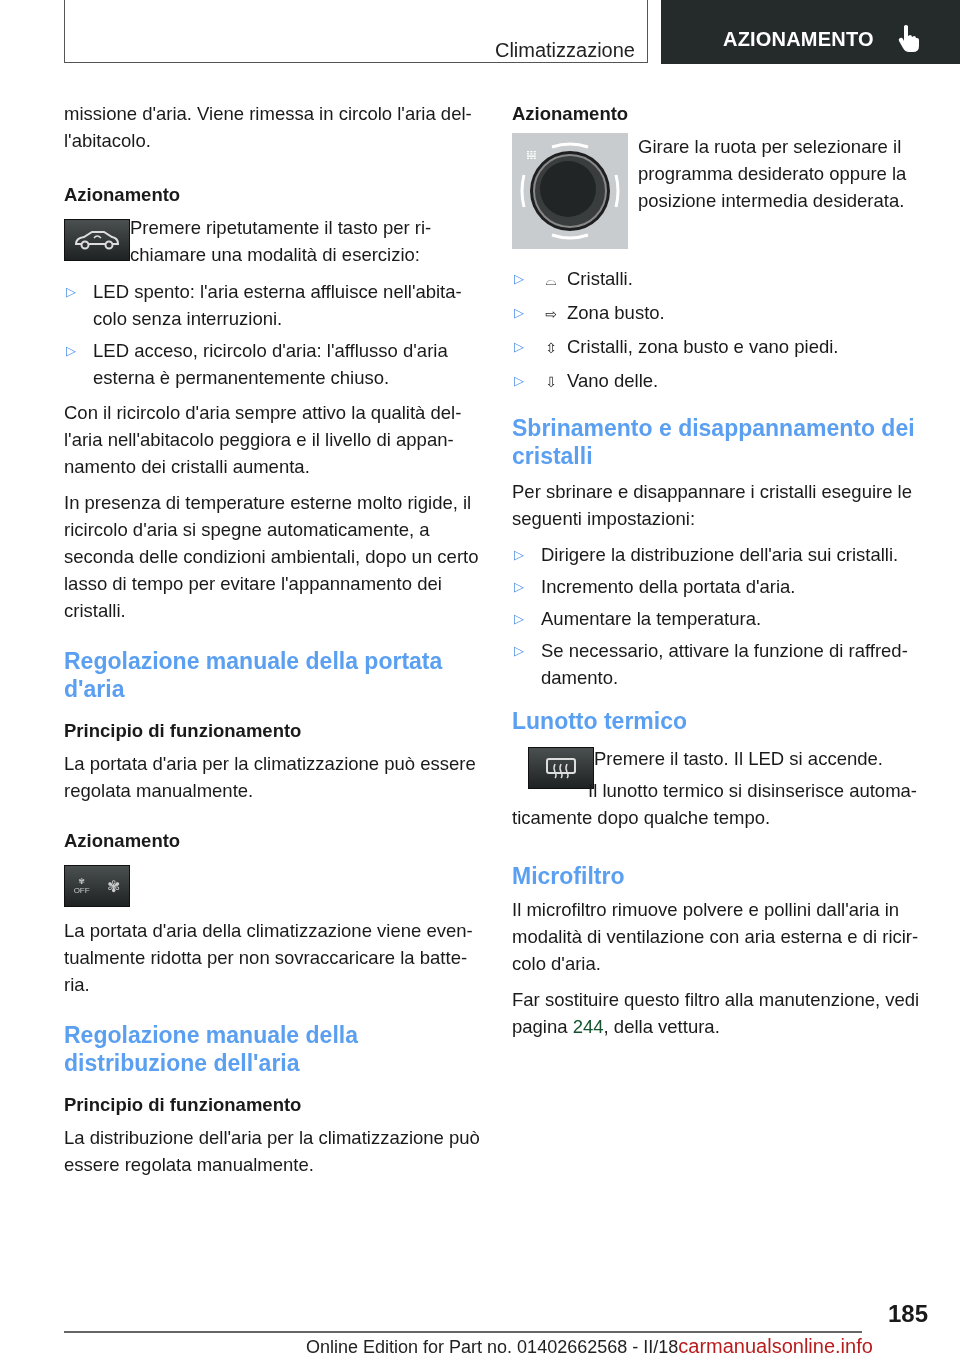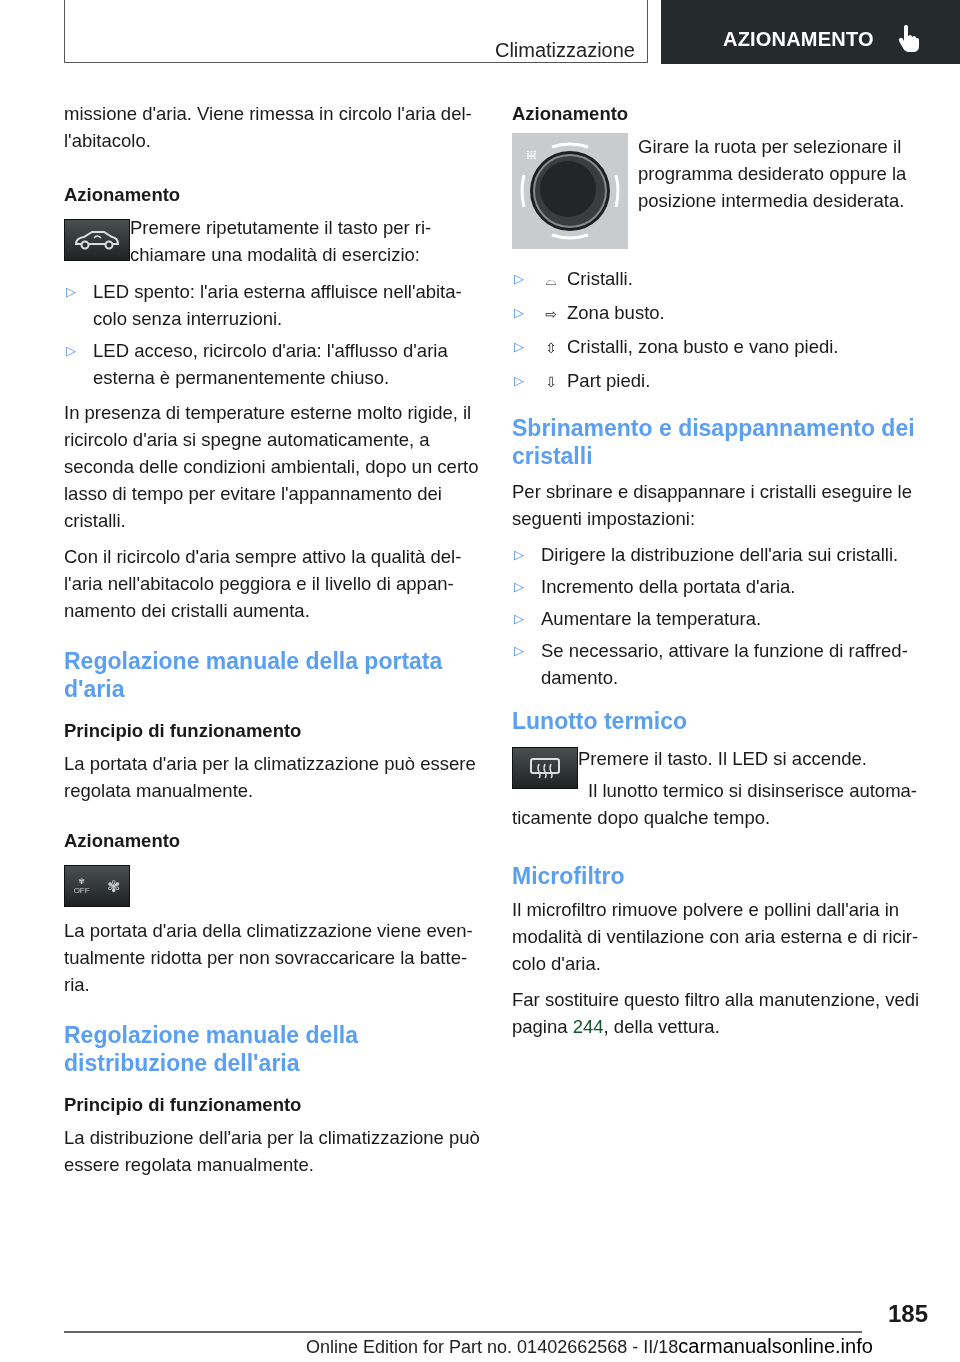--- a/index.html
+++ b/index.html
@@ -23,21 +23,21 @@
   .bullets li { position: relative; padding-left: 29px; margin-bottom: 5px; }
   .bullets li .tri { position: absolute; left: 2px; top: 0; color: #4a8fe8; font-size: 13px; }
   .iconrow { display: flex; margin-bottom: 10px; }
   .btn-img { flex: 0 0 auto; width: 64px; height: 40px; background: linear-gradient(#4a4f50, #1e2222);
              border: 1px solid #111; margin-top: 5px; display:flex; align-items:center; justify-content:center; }
   .link { color: #14532d; }
   .glyph { display: inline-block; width: 20px; margin-right: 6px; text-align: center; font-size: 14px; }
   .footer-line { position: absolute; left: 64px; top: 1331px; width: 798px; height: 2px; background: #666; }
   .page-num { position: absolute; right: 32px; top: 1300px; font-size: 24px; font-weight: bold; }
   .footer-text { position: absolute; left: 306px; top: 1335px; font-size: 18px; color: #222; white-space: nowrap; }
-  .footer-text .wm { color: #000000; font-size: 20px; }
+  .footer-text .wm { color: #b91c1c; font-size: 20px; }
 </style>
 </head>
 <body>
 
 <div class="header-left">
   <span class="chapter">Climatizzazione</span>
 </div>
 <div class="header-right">
   <span class="section">AZIONAMENTO</span>
   <svg class="hand" viewBox="0 0 22 28">
@@ -57,22 +57,22 @@
         <circle cx="37" cy="17" r="3.5" fill="#333" stroke="#ddd" stroke-width="2"></circle>
         <path d="M22 10 q3 -4 7 0" fill="none" stroke="#ddd" stroke-width="1.5"></path>
       </svg>
     </div>
     <div>Premere ripetutamente il tasto per ri­chiamare una modalità di esercizio:</div>
   </div>
   <ul class="bullets">
     <li><span class="tri">▷</span><span>LED spento: l'aria esterna affluisce nell'abita­colo senza interruzioni.</span></li>
     <li><span class="tri">▷</span><span>LED acceso, ricircolo d'aria: l'afflusso d'aria esterna è permanentemente chiuso.</span></li>
   </ul>
+  <p>Con il ricircolo d'aria sempre attivo la qualità del­l'aria nell'abitacolo peggiora e il livello di appan­namento dei cristalli aumenta.</p>
   <p>In presenza di temperature esterne molto rigide, il ricircolo d'aria si spegne automaticamente, a seconda delle condizioni ambientali, dopo un certo lasso di tempo per evitare l'appannamento dei cristalli.</p>
-  <p>Con il ricircolo d'aria sempre attivo la qualità del­l'aria nell'abitacolo peggiora e il livello di appan­namento dei cristalli aumenta.</p>
   <div style="height:14px"></div>
   <div class="h2">Regolazione manuale della portata d'aria</div>
   <div class="sub">Principio di funzionamento</div>
   <p>La portata d'aria per la climatizzazione può es­sere regolata manualmente.</p>
   <div style="height:14px"></div>
   <div class="sub">Azionamento</div>
   <div class="iconrow">
     <div class="btn-img" style="justify-content:space-around;">
       <span style="color:#ccc;font-size:8px;line-height:9px;text-align:center;">✾<br><span>OFF</span></span>
       <span style="color:#ccc;font-size:16px;">✾</span>
@@ -98,34 +98,34 @@
       <circle cx="58" cy="58" r="36" fill="#3a3d3e" stroke="#888" stroke-width="2"></circle>
       <circle cx="56" cy="56" r="28" fill="#222526"></circle>
       <text x="14" y="26" fill="#fff" font-size="12">𝍐</text>
     </svg>
     <div>Girare la ruota per selezionare il programma desiderato oppure la posizione intermedia desiderata.</div>
   </div>
   <ul class="bullets" style="margin-top:16px;">
     <li><span class="tri">▷</span><span class="glyph">⌓</span><span>Cristalli.</span></li>
     <li><span class="tri">▷</span><span class="glyph">⇨</span><span>Zona busto.</span></li>
     <li><span class="tri">▷</span><span class="glyph">⇳</span><span>Cristalli, zona busto e vano piedi.</span></li>
-    <li><span class="tri">▷</span><span class="glyph">⇩</span><span>Part piedi.</span></li>
+    <li><span class="tri">▷</span><span class="glyph">⇩</span><span>Vano delle.</span></li>
   </ul>
   <div style="height:10px"></div>
   <div class="h2" style="margin-bottom:8px;">Sbrinamento e disappannamento dei cristalli</div>
   <p>Per sbrinare e disappannare i cristalli eseguire le seguenti impostazioni:</p>
   <ul class="bullets">
     <li><span class="tri">▷</span><span>Dirigere la distribuzione dell'aria sui cristalli.</span></li>
     <li><span class="tri">▷</span><span>Incremento della portata d'aria.</span></li>
     <li><span class="tri">▷</span><span>Aumentare la temperatura.</span></li>
     <li><span class="tri">▷</span><span>Se necessario, attivare la funzione di raffred­damento.</span></li>
   </ul>
   <div style="height:8px"></div>
   <div class="h2" style="margin-bottom:10px;">Lunotto termico</div>
-  <div class="iconrow" style="margin-bottom:0;">
+  <div class="iconrow" style="margin-bottom:0;margin-left:16px;">
     <div class="btn-img" style="margin-top:2px;">
       <svg width="36" height="24" viewBox="0 0 36 24">
         <rect x="4" y="3" width="28" height="14" rx="2" fill="none" stroke="#ddd" stroke-width="2"></rect>
         <path d="M12 8 q-2 4 0 8 q2 4 0 6 M18 8 q-2 4 0 8 q2 4 0 6 M24 8 q-2 4 0 8 q2 4 0 6" stroke="#ddd" stroke-width="1.5" fill="none"></path>
       </svg>
     </div>
     <div>
       <p style="margin-bottom:6px;">Premere il tasto. Il LED si accende.</p>
     </div>
   </div>

